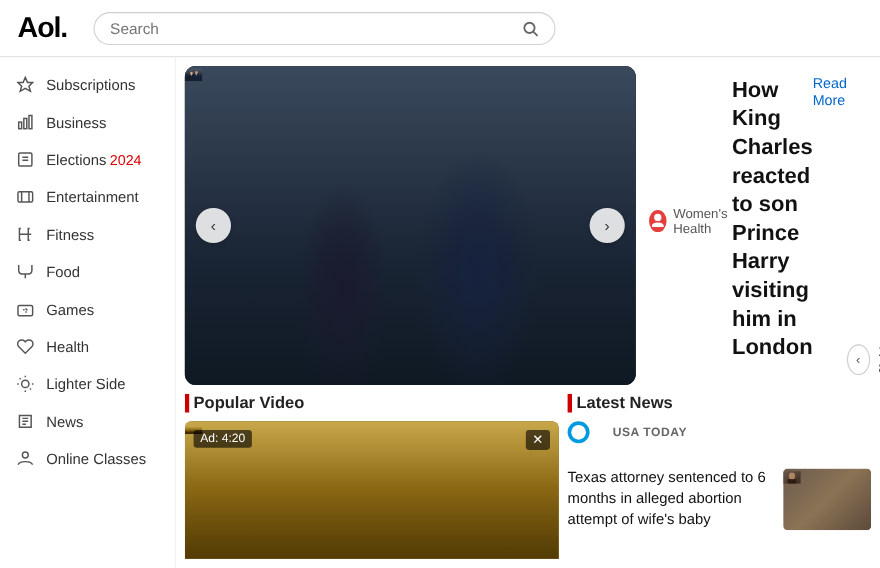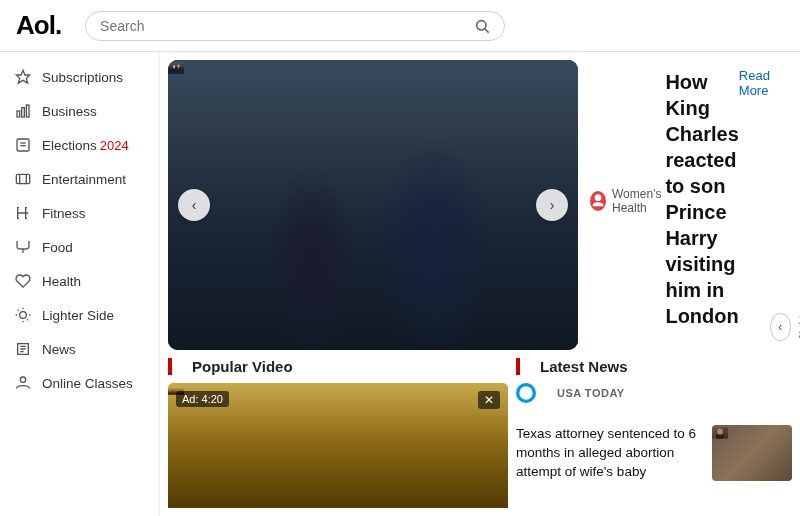--- a/index.html
+++ b/index.html
@@ -78,21 +78,21 @@
       width: 28px; height: 28px; border: 1.5px solid #ccc; border-radius: 50%; background: #fff;
       display: flex; align-items: center; justify-content: center; cursor: pointer; font-size: 12px; color: #555;
     }
     .nav-counter { font-size: 13px; color: #333; }
 
     
     .bottom-content { display: flex; gap: 8px; flex: 1; overflow: hidden; }
 
     
     .popular-video { width: 340px; flex-shrink: 0; }
-    .section-title-bar { font-size: 15px; font-weight: 700; color: #222; border-left: 4px solid #c00; padding-left: 20px; margin-bottom: 8px; }
+    .section-title-bar { font-size: 15px; font-weight: 700; color: #222; border-left: 4px solid #c00; padding-left: 4px; margin-bottom: 8px; }
     .video-container { background: #8B6914; border-radius: 6px; overflow: hidden; position: relative; height: 150px; }
     .video-bg {
       width: 100%; height: 100%;
       background: linear-gradient(180deg, #c8a84b 0%, #8B6914 40%, #5c4000 100%);
       position: relative; overflow: hidden;
     }
     .video-bg::before {
       content: '';
       position: absolute; bottom: 0; left: 0; right: 0; height: 60%;
       background: linear-gradient(180deg, transparent, rgba(0,0,0,0.3));
@@ -104,21 +104,21 @@
     .ad-close {
       position: absolute; top: 8px; right: 8px; background: rgba(0,0,0,0.6);
       color: #fff; font-size: 12px; border: none; cursor: pointer; border-radius: 3px; padding: 2px 6px;
     }
 
     
     .latest-news { flex: 1; }
     .news-source-row { display: flex; align-items: center; gap: 21px; margin-bottom: 22px; }
     .usa-today-icon { width: 20px; height: 20px; border-radius: 50%; background: #009bde; display: flex; align-items: center; justify-content: center; color: white; font-size: 8px; font-weight: bold; }
     .news-source-label { font-size: 11px; color: #666; font-weight: 600; text-transform: uppercase; letter-spacing: 0.5px; }
-    .news-item { display: flex; gap: 8px; align-items: center; }
+    .news-item { display: flex; gap: 8px; align-items: flex-end; }
     .news-text { flex: 1; font-size: 13.5px; color: #111; line-height: 1.4; font-weight: 500; }
     .news-thumb { width: 80px; height: 56px; flex-shrink: 0; border-radius: 4px; overflow: hidden; background: #8B7355; }
     .news-thumb-bg {
       width: 100%; height: 100%;
       background: linear-gradient(135deg, #6b5a4e 0%, #8B7355 50%, #5c4a3a 100%);
     }
 
     
     svg { width: 16px; height: 16px; }
   </style>
@@ -197,20 +197,29 @@
     <div class="sidebar-item">
       <span class="sidebar-icon">
         <svg viewBox="0 0 24 24" fill="none" stroke="currentColor" stroke-width="2">
           <path d="M3 3v7c0 3 2 5 5 5h8c3 0 5-2 5-5V3"></path>
             <line x1="12" y1="15" x2="12" y2="21"></line>
         </svg>
       </span>
       <span>Food</span>
     </div>
 
+    <div class="sidebar-item">
+      <span class="sidebar-icon">
+        <svg viewBox="0 0 24 24" fill="none" stroke="currentColor" stroke-width="2">
+          <rect x="2" y="7" width="20" height="14" rx="2"></rect>
+            <path d="M9 13h2m2 0h2M13 11v2m0 2v2"></path>
+        </svg>
+      </span>
+      <span>Games</span>
+    </div>
 
     <div class="sidebar-item">
       <span class="sidebar-icon">
         <svg viewBox="0 0 24 24" fill="none" stroke="currentColor" stroke-width="2">
           <path d="M20.84 4.61a5.5 5.5 0 0 0-7.78 0L12 5.67l-1.06-1.06a5.5 5.5 0 0 0-7.78 7.78l1.06 1.06L12 21.23l7.78-7.78 1.06-1.06a5.5 5.5 0 0 0 0-7.78z"></path>
         </svg>
       </span>
       <span>Health</span>
     </div>
 

